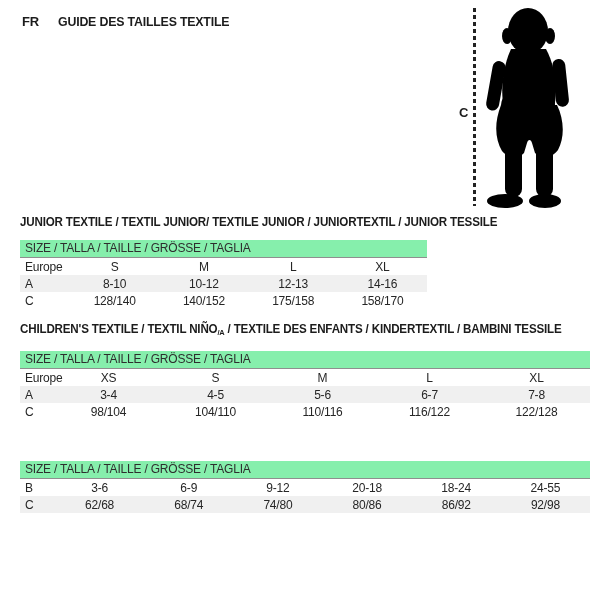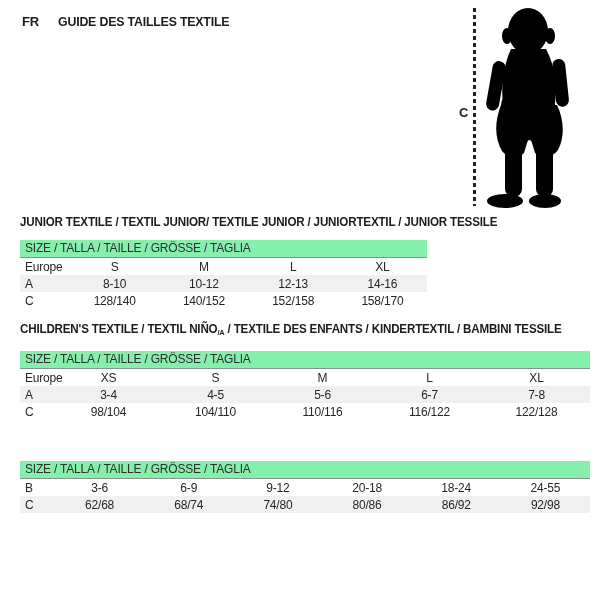--- a/index.html
+++ b/index.html
@@ -86,21 +86,21 @@
         <td class="lbl">A</td>
         <td>8-10</td>
         <td>10-12</td>
         <td>12-13</td>
         <td>14-16</td>
       </tr>
       <tr>
         <td class="lbl">C</td>
         <td>128/140</td>
         <td>140/152</td>
-        <td>152/158</td>
+        <td>175/158</td>
         <td>158/170</td>
       </tr>
     </tbody>
       </table>
   </div>
 
   <div class="sec-heading cond" style="left:20px;top:322px;"><span>CHILDREN'S TEXTILE / TEXTIL NIÑO</span><sub>/A</sub><span> / TEXTILE DES ENFANTS / KINDERTEXTIL / BAMBINI TESSILE</span></div>
   <div class="size-table" style="left:20px;top:351px;width:570px;">
     <div class="size-bar">SIZE / TALLA / TAILLE / GRÖSSE / TAGLIA</div>
     <table>

